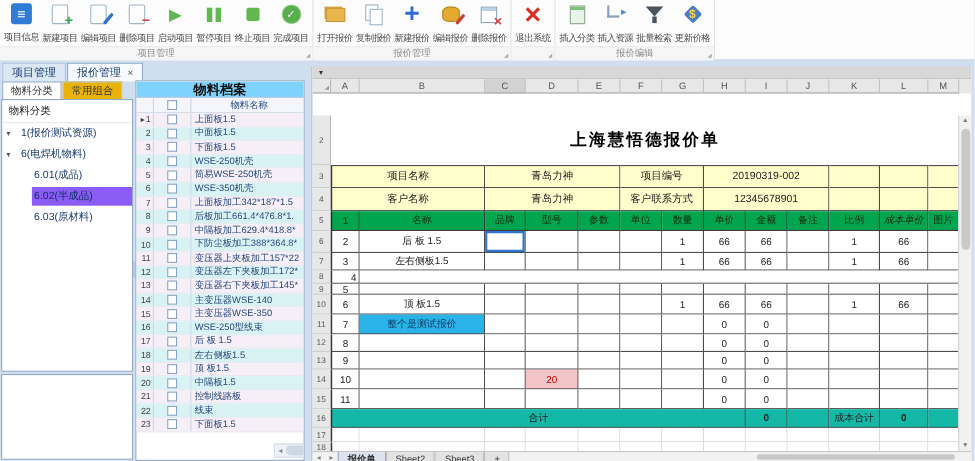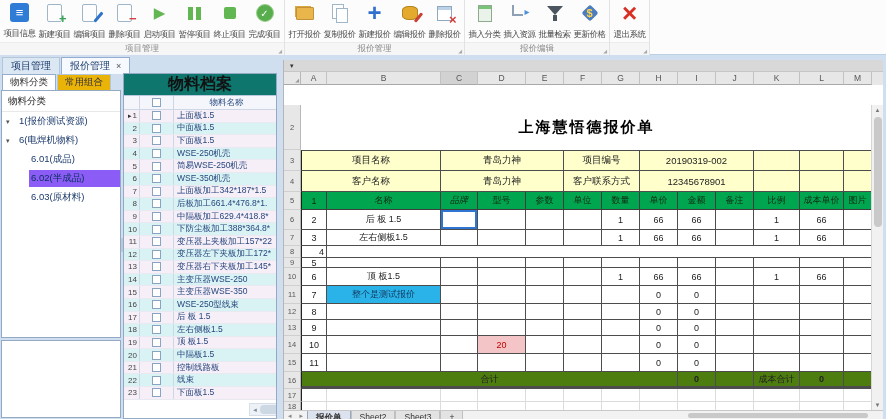--- a/index.html
+++ b/index.html
@@ -60,21 +60,21 @@
   .tarrow{position:absolute;left:4px;font-size:7px;color:#555}
   .tlabel{flex:1;padding:2px 2px}
   .titem.sel .tlabel{background:#8b5cf6;color:#0a3060}
   .lv0 .tlabel{margin-left:15px}
   .lv1 .tlabel{margin-left:27px}
   .bottompanel{position:absolute;left:1px;top:340px;width:120px;height:78px;background:#fff;border:1px solid #93a9c4}
   .grip{position:absolute;left:121px;top:238px;width:3px;height:14px;background:#b9c9dc;border-radius:1px}
 
   
   .mats{position:absolute;left:123px;top:73px;width:154px;height:346px;background:#fff;border:1px solid #93a9c4;overflow:hidden}
-  .mtitle{height:22px;background:#0f766e;border-bottom:1px solid #b9c9dc;display:flex;align-items:center;justify-content:center;font-size:16px;font-weight:bold;color:#111}
+  .mtitle{height:15px;background:#7dd3fc;border-bottom:1px solid #b9c9dc;display:flex;align-items:center;justify-content:center;font-size:12px;font-weight:bold;color:#111}
   .mhdr{height:14px;display:flex;background:#f4f6fb;border-bottom:1px solid #ccd6e4}
   .mrow{height:12.6px;display:flex;border-bottom:1px solid #e9e9f1}
   .mrow:nth-child(odd){background:#f6eff8}
   .mrow:nth-child(even){background:#d9f3f5}
   .mc0{width:16px;display:flex;align-items:center;justify-content:flex-end;padding-right:2px;font-size:8px;color:#444;border-right:1px solid #ccd6e4}
   .mc1{width:34px;display:flex;align-items:center;justify-content:center;border-right:1px solid #ccd6e4}
   .mc2{flex:1;display:flex;align-items:center;padding-left:3px;font-size:8.5px;color:#27477d;white-space:nowrap;overflow:hidden}
   .cb{width:9px;height:9px;border:1px solid #88a4c0;background:#fff;display:inline-block}
   .mk{font-size:7px;color:#333;margin-right:1px}
   .mscroll{position:absolute;left:125px;bottom:2px;width:150px;height:13px;background:#eef2f7;border:1px solid #d4dde8;display:flex;align-items:center}
@@ -90,21 +90,21 @@
   .scorner{width:17px;border-right:1px solid #b8b8b8;border-bottom:1px solid #a8a8a8;display:flex;align-items:flex-end;justify-content:flex-end;font-size:5px;color:#999;padding:1px}
   .scol{display:flex;align-items:center;justify-content:center;font-size:8.5px;color:#555;border-right:1px solid #c2c2c2;border-bottom:1px solid #a8a8a8}
   .scol.selcol{background:#d2d2d2}
   .sbody{position:absolute;left:0;top:45px;width:588px}
   .srow{display:flex}
   .rowhdr{width:17px;flex:none;background:#e7e7e7;border-right:1px solid #b8b8b8;border-bottom:1px solid #cfcfcf;display:flex;align-items:center;justify-content:center;font-size:7.5px;color:#555;overflow:hidden}
   .cell{display:flex;align-items:center;justify-content:center;overflow:hidden;font-size:9px;color:#222;flex:none}
   .cell.b{background:#fff;border-right:1px solid #4d4d4d;border-bottom:1px solid #4d4d4d;border-color:#4d4d4d}
   .cell.y{background:#ffffcc;border-right:1px solid #4d4d4d;border-bottom:1px solid #4d4d4d;border-color:#4d4d4d;font-size:9.5px}
   .cell.g{background:#00a550;border-right:1px solid #3d3d3d;border-bottom:1px solid #3d3d3d;border-color:#3d3d3d;color:#102a10}
-  .cell.o{background:#4d7c0f;border-right:1px solid #4d4d4d;border-bottom:3px solid #c2410c;border-color:#4d4d4d}
+  .cell.o{background:#14b8a6;border-right:1px solid #4d4d4d;border-bottom:1px solid #c2410c;border-color:#4d4d4d}
   .cell.ob{font-weight:bold}
   .cell.f{background:#fff;border-right:1px solid #dcdcdc;border-bottom:1px solid #dcdcdc;border-color:#dcdcdc}
   .cell.title{background:#fff;border:none;font-size:15px;font-weight:bold;letter-spacing:2px;font-family:"DejaVu Serif","Liberation Serif",serif;color:#000}
   .srow:nth-child(2) .cell{border-top:1px solid #4d4d4d}
   .cell:nth-child(2){border-left:1px solid}
   .cell.title:nth-child(2){border-left:none}
   .cell.sel{box-shadow:inset 0 0 0 2px #2e75d4}
   .cell.p{background:#f4c5c7;color:#c00000}
   .cell.c{background:#29b3e8;color:#14395f}
   .cell.ra{justify-content:flex-end;padding-right:2px}
@@ -189,50 +189,50 @@
             </div>
           </div>
           <div class="rcap">
             <span>报价管理</span>
             <span class="corner">◢</span>
           </div>
         </div>
         <div class="rgroup">
           <div class="rbtns">
             <div class="rbtn">
+              <span class="icn exit-icon"></span>
+              <span class="rlbl">退出系统</span>
+            </div>
+          </div>
+          <div class="rcap">
+            <span></span>
+            <span class="corner">◢</span>
+          </div>
+        </div>
+        <div class="rgroup">
+          <div class="rbtns">
+            <div class="rbtn">
               <span class="icn insert-category-icon"></span>
               <span class="rlbl">插入分类</span>
             </div>
             <div class="rbtn">
               <span class="icn insert-resource-icon"></span>
               <span class="rlbl">插入资源</span>
             </div>
             <div class="rbtn">
               <span class="icn batch-search-icon"></span>
               <span class="rlbl">批量检索</span>
             </div>
             <div class="rbtn">
               <span class="icn update-price-icon"></span>
               <span class="rlbl">更新价格</span>
             </div>
           </div>
           <div class="rcap">
             <span>报价编辑</span>
-            <span class="corner">◢</span>
-          </div>
-        </div>
-        <div class="rgroup">
-          <div class="rbtns">
-            <div class="rbtn">
-              <span class="icn exit-icon"></span>
-              <span class="rlbl">退出系统</span>
-            </div>
-          </div>
-          <div class="rcap">
-            <span></span>
             <span class="corner">◢</span>
           </div>
         </div>
       </div>
   </div>
 
   <div class="doctabs">
       <div class="dtab">
         <span>项目管理</span>
       </div>
@@ -400,21 +400,21 @@
           </div>
           <div class="mc2">变压器右下夹板加工145*</div>
         </div>
         <div class="mrow">
           <div class="mc0">
             <span>14</span>
           </div>
           <div class="mc1">
             <span class="cb"></span>
           </div>
-          <div class="mc2">主变压器WSE-250</div>
+          <div class="mc2">主变压器WSE-140</div>
         </div>
         <div class="mrow">
           <div class="mc0">
             <span>15</span>
           </div>
           <div class="mc1">
             <span class="cb"></span>
           </div>
           <div class="mc2">主变压器WSE-350</div>
         </div>
@@ -540,30 +540,30 @@
           <div class="cell y" style="width: 76px;">客户联系方式</div>
           <div class="cell y" style="width: 114px;">12345678901</div>
           <div class="cell y" style="width: 46px;"></div>
           <div class="cell y" style="width: 44px;"></div>
           <div class="cell y" style="width: 28px;"></div>
         </div>
         <div class="srow" style="height: 18px;">
           <div class="rowhdr">5</div>
           <div class="cell g" style="width: 26px;">1</div>
           <div class="cell g" style="width: 114px;">名称</div>
-          <div class="cell g" style="width: 37px; font-style: italic;">品牌</div>
+          <div class="cell g" style="width: 37px;">品牌</div>
           <div class="cell g" style="width: 48px;">型号</div>
           <div class="cell g" style="width: 38px;">参数</div>
           <div class="cell g" style="width: 38px;">单位</div>
           <div class="cell g" style="width: 38px;">数量</div>
           <div class="cell g" style="width: 38px;">单价</div>
           <div class="cell g" style="width: 38px;">金额</div>
           <div class="cell g" style="width: 38px;">备注</div>
           <div class="cell g" style="width: 46px;">比例</div>
-          <div class="cell g" style="width: 44px;">成本单价</div>
+          <div class="cell g" style="width: 44px; font-style: italic;">成本单价</div>
           <div class="cell g" style="width: 28px;">图片</div>
         </div>
         <div class="srow" style="height: 20px;">
           <div class="rowhdr">6</div>
           <div class="cell b" style="width: 26px;">2</div>
           <div class="cell b" style="width: 114px;">后 板 1.5</div>
           <div class="cell b sel" style="width: 37px;"></div>
           <div class="cell b" style="width: 48px;"></div>
           <div class="cell b" style="width: 38px;"></div>
           <div class="cell b" style="width: 38px;"></div>

